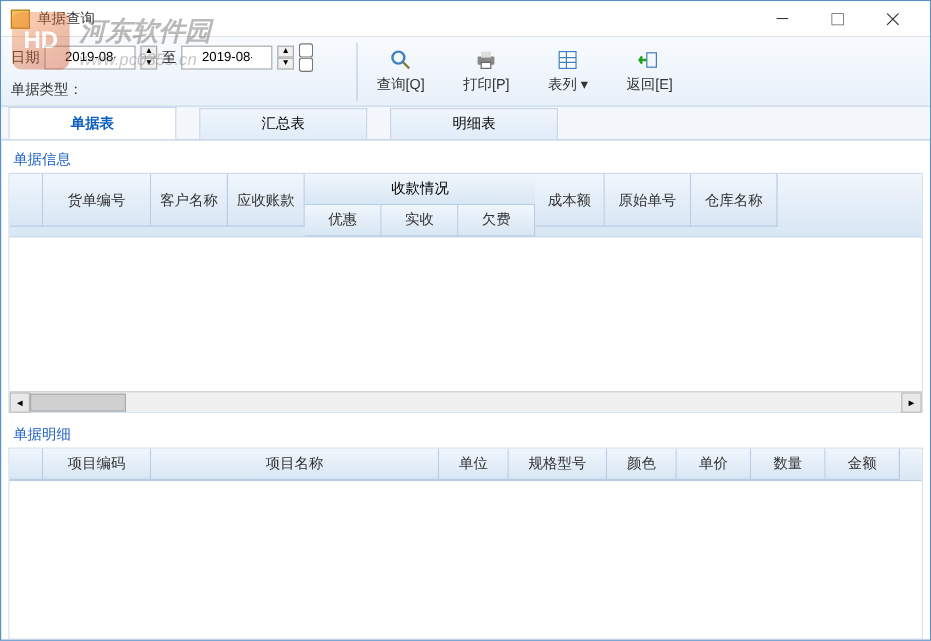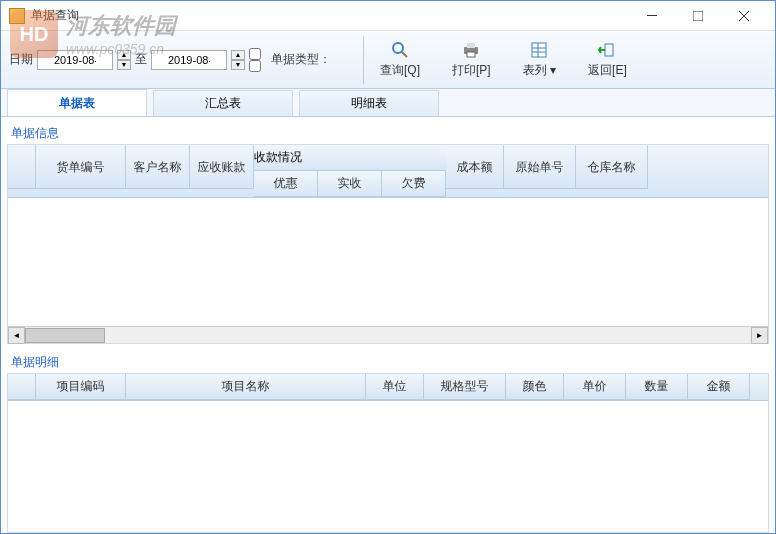--- a/index.html
+++ b/index.html
@@ -5,47 +5,47 @@
     * { margin: 0; padding: 0; box-sizing: border-box; font-family: "Microsoft YaHei", SimSun, sans-serif; font-size: 12px; }
     body { background: #fff; width: 776px; height: 534px; border: 1px solid #5a8fc8; overflow: hidden; }
     
     .titlebar { height: 30px; background: #fff; display: flex; align-items: center; padding: 0 8px; border-bottom: 1px solid #e0e0e0; }
     .title-icon { width: 16px; height: 16px; margin-right: 6px; background: #f0c060; border: 1px solid #b08020; }
     .title-text { flex: 1; color: #333; }
     .win-controls { display: flex; gap: 0; }
     .win-btn { width: 46px; height: 28px; display: flex; align-items: center; justify-content: center; cursor: pointer; }
     
     .toolbar { height: 58px; background: linear-gradient(to bottom, #f8fbfe, #e8f0fa); border-bottom: 1px solid #b8cde4; display: flex; align-items: center; padding: 4px 8px; }
-    .filter-group { display: flex; flex-direction: row; gap: 6px; margin-right: 20px; }
+    .filter-group { display: flex; flex-direction: column; gap: 6px; margin-right: 20px; }
     .filter-row { display: flex; align-items: center; gap: 4px; }
     .filter-label { color: #333; white-space: nowrap; }
     .date-input { width: 76px; height: 20px; border: 1px solid #aaa; background: #fff; padding: 0 16px; font-size: 11px; }
     .spinner { display: flex; flex-direction: column; }
     .spin-btn { width: 14px; height: 10px; border: 1px solid #aaa; background: #f0f0f0; font-size: 7px; line-height: 7px; text-align: center; cursor: pointer; }
     .check-group { display: flex; flex-direction: column; gap: 0; margin-right: 4px; }
     .check { width: 12px; height: 12px; }
     .combo { width: 150px; height: 20px; border: 1px solid #aaa; background: #fff; padding: 0 4px; display: flex; align-items: center; justify-content: space-between; }
     .separator { width: 1px; height: 48px; background: #b8cde4; margin: 0 12px; }
     .tb-buttons { display: flex; gap: 24px; }
     .tb-btn { display: flex; flex-direction: column; align-items: center; gap: 2px; cursor: pointer; padding: 2px 4px; }
     .tb-icon { width: 20px; height: 20px; }
     .tb-label { color: #333; font-size: 12px; white-space: nowrap; }
     
     .tabs { display: flex; height: 28px; background: #f4f8fc; border-bottom: 1px solid #b8cde4; padding: 0 6px; align-items: flex-end; }
-    .tab { width: 140px; height: 26px; display: flex; align-items: center; justify-content: center; border: 1px solid #c8d8ea; border-bottom: none; background: linear-gradient(to bottom, #f0f6fc, #e0ecf8); cursor: pointer; margin-right: 6px; }
+    .tab { width: 140px; height: 26px; display: flex; align-items: center; justify-content: center; border: 1px solid #c8d8ea; border-bottom: none; background: linear-gradient(to bottom, #f0f6fc, #e0ecf8); cursor: pointer; margin-right: 19px; }
     .tab.active { background: #fff; color: #1060c0; font-weight: bold; height: 27px; }
     
     .content { padding: 6px; height: calc(100% - 116px); display: flex; flex-direction: column; gap: 8px; }
     .panel { border: 1px solid #d0dce8; flex: 1; display: flex; flex-direction: column; min-height: 0; }
     .panel-label { color: #2060c0; font-size: 12px; padding: 2px 4px; }
     .grid-header-wrap { background: linear-gradient(to bottom, #f0f6fc, #d8e6f4); border-bottom: 1px solid #b8cde4; }
     .grid-header { display: flex; }
     .gh-cell { border-right: 1px solid #b8cde4; border-bottom: 1px solid #b8cde4; text-align: center; padding: 4px 0; color: #333; font-size: 12px; background: linear-gradient(to bottom, #f0f6fc, #d8e6f4); }
     .gh-group { display: flex; flex-direction: column; }
-    .gh-group-title { border-bottom: 1px solid #b8cde4; padding: 4px 0; text-align: left; background: linear-gradient(to bottom, #f0f6fc, #d8e6f4); }
+    .gh-group-title { border-bottom: 1px solid #b8cde4; padding: 4px 0; text-align: center; background: linear-gradient(to bottom, #f0f6fc, #d8e6f4); }
     .gh-subrow { display: flex; }
     .grid-body { flex: 1; background: #fff; overflow: auto; min-height: 100px; }
     .scrollbar-h { height: 17px; background: #f0f0f0; border-top: 1px solid #ccc; display: flex; align-items: center; }
     .sb-btn { width: 17px; height: 17px; background: #e8e8e8; border: 1px solid #bbb; display: flex; align-items: center; justify-content: center; font-size: 8px; cursor: pointer; }
     .sb-track { flex: 1; }
     .sb-thumb { width: 80px; height: 15px; background: #d0d0d0; border: 1px solid #aaa; margin-left: 0; }
     
     .watermark { position: absolute; top: 10px; left: 10px; opacity: 0.4; pointer-events: none; display: flex; align-items: center; gap: 8px; }
     .wm-icon { width: 48px; height: 48px; border-radius: 8px; background: linear-gradient(135deg, #ff9040, #c04020); display: flex; align-items: center; justify-content: center; color: #fff; font-size: 20px; font-weight: bold; }
     .wm-text { display: flex; flex-direction: column; }

